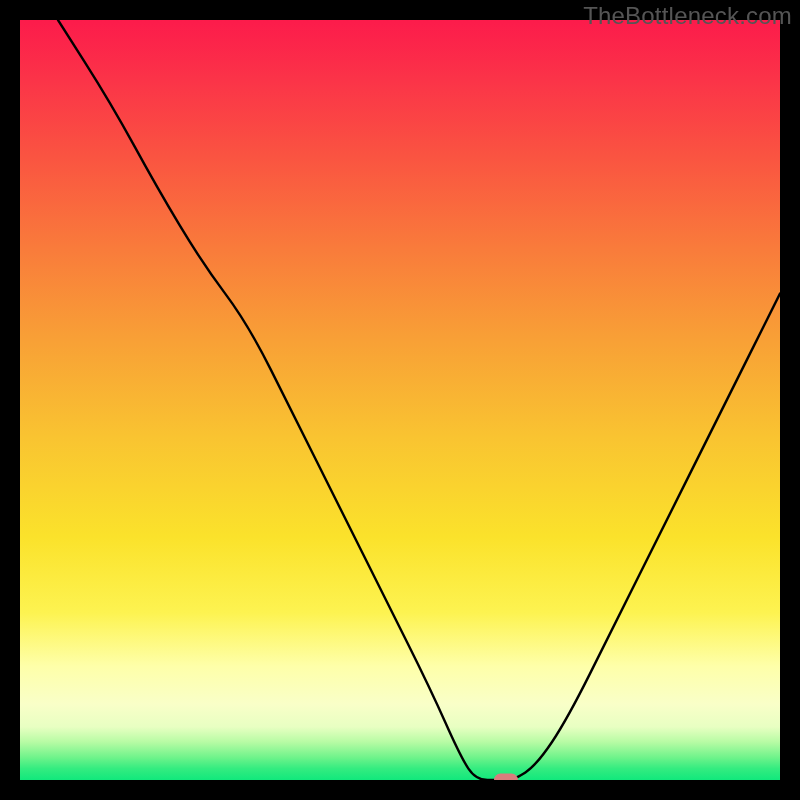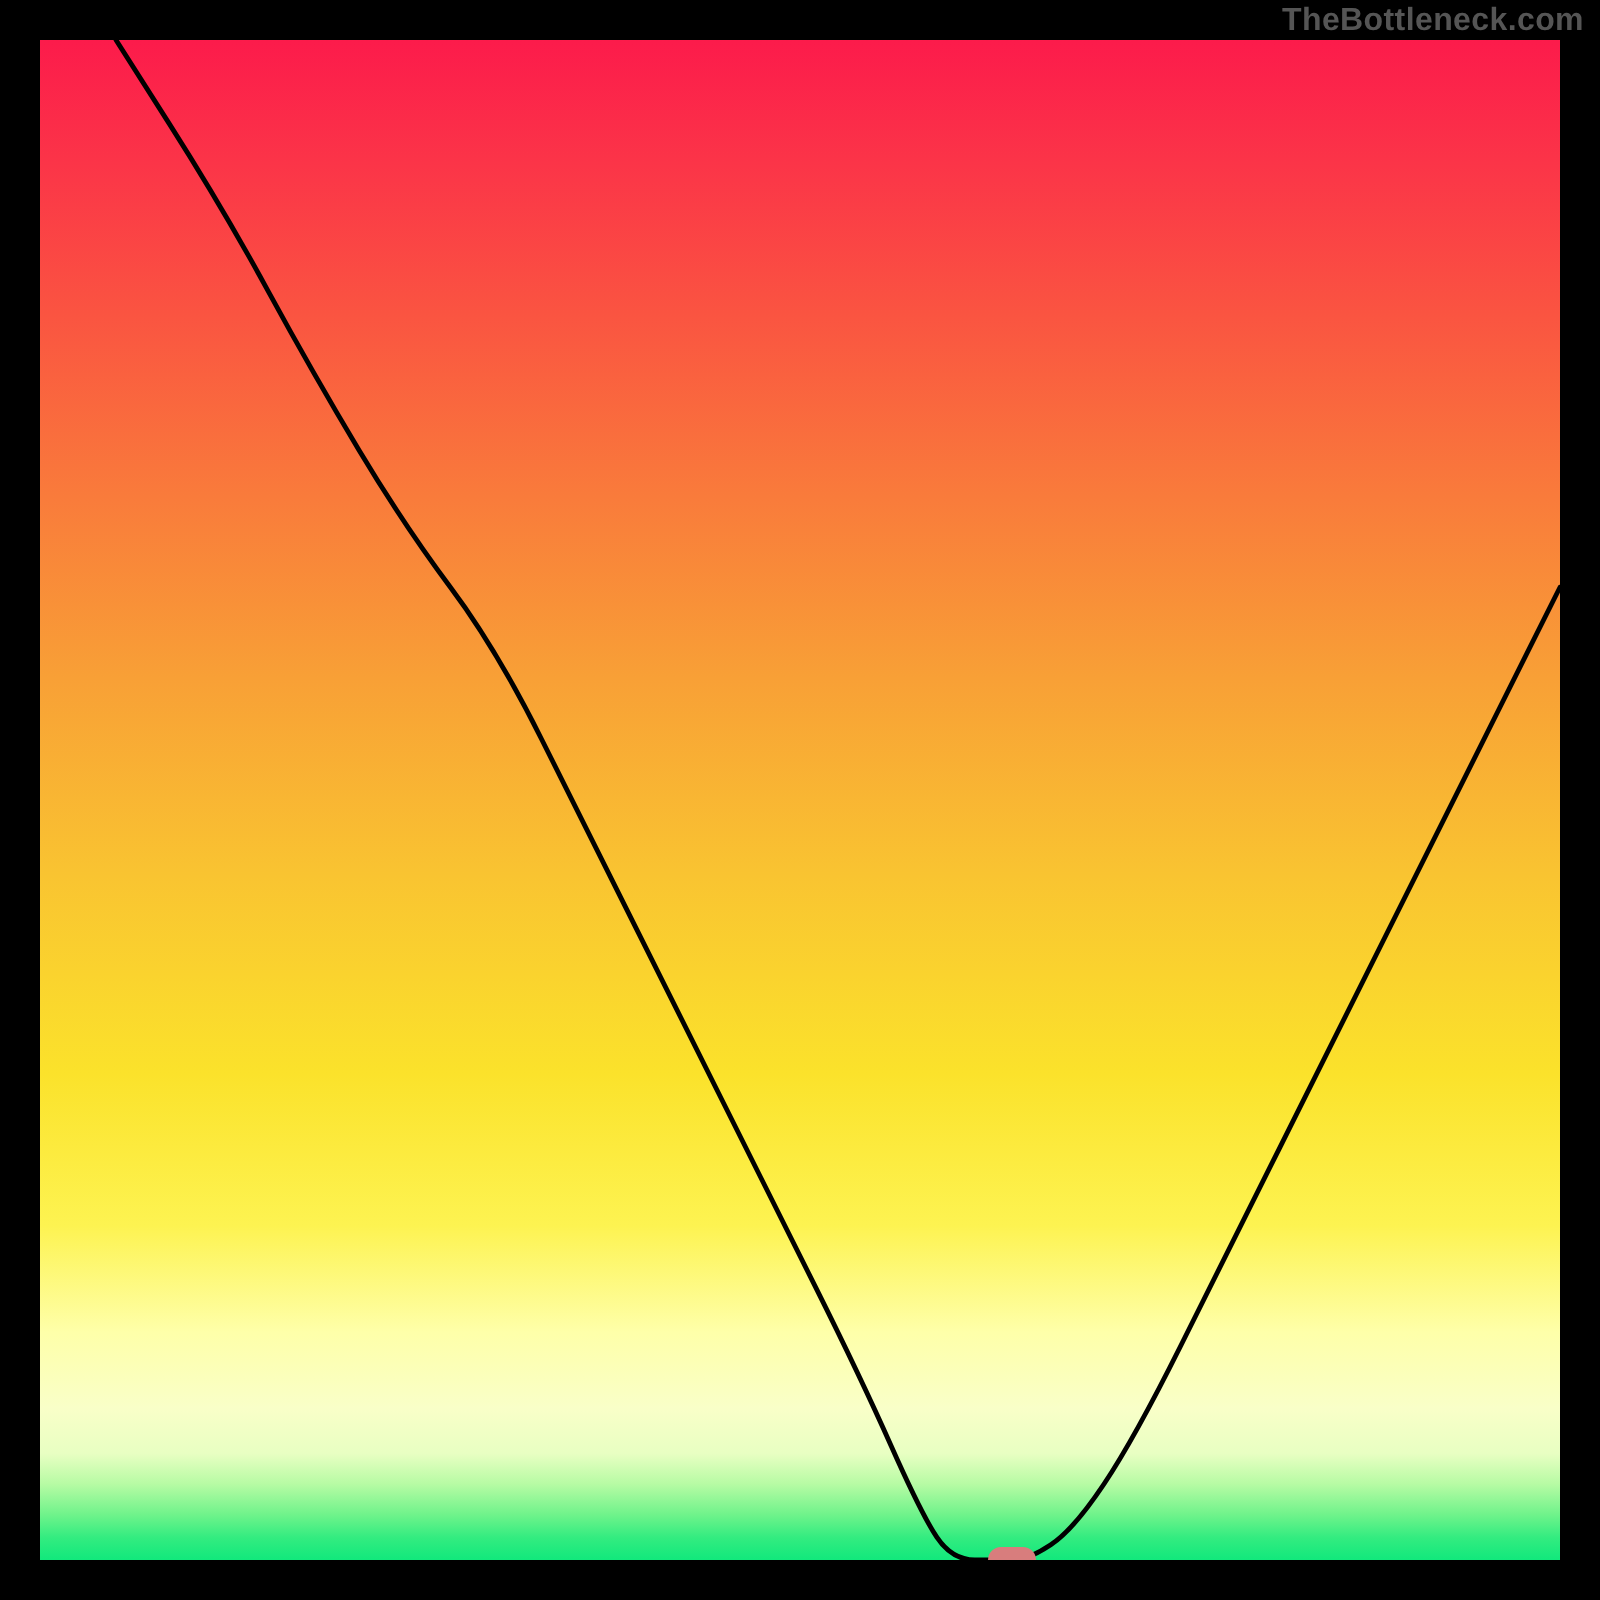--- a/index.html
+++ b/index.html
@@ -9,22 +9,22 @@
     height: 800px;
     background: #000;
     font-family: Arial, Helvetica, sans-serif;
     position: relative;
   }
   .watermark {
     position: absolute;
     top: 2px;
     right: 8px;
     color: #555;
-    font-size: 16px;
-    font-weight: 700;
+    font-size: 24px;
+    font-weight: 400;
     z-index: 10;
     letter-spacing: 0.2px;
   }
   .plot-area {
     position: absolute;
     left: 20px;
     top: 20px;
     width: 760px;
     height: 760px;
     overflow: hidden;

